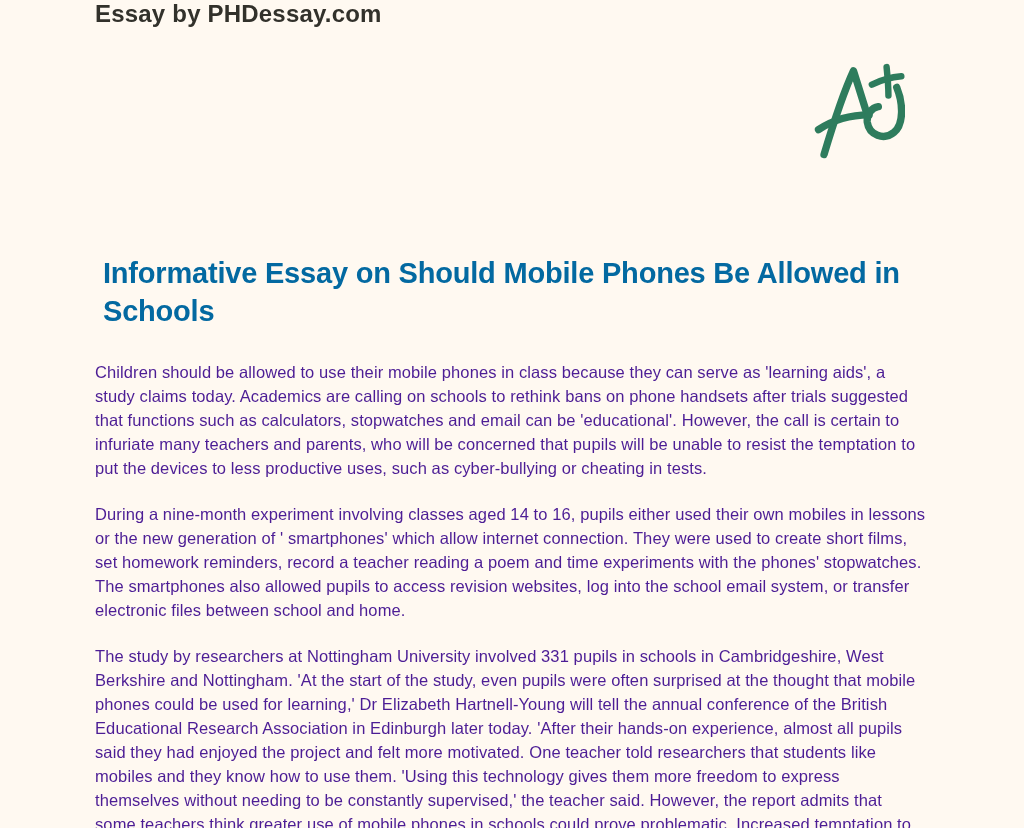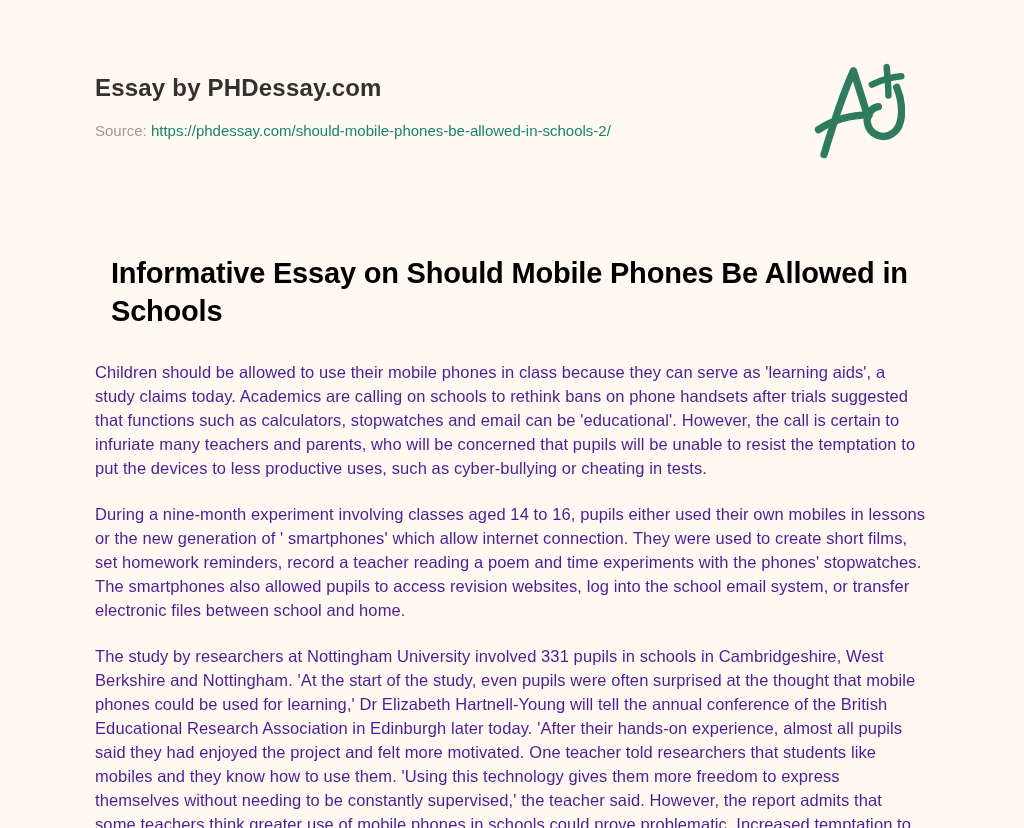--- a/index.html
+++ b/index.html
@@ -21,21 +21,20 @@
     left: 95px;
     top: 0;
     width: 832px;
   }
   .header-row {
     display: flex;
     justify-content: space-between;
     align-items: flex-start;
   }
   .header-left {
-    padding-top: 74px;
   }
   .site-title {
     margin: 0;
     font-size: 24px;
     font-weight: 700;
     letter-spacing: 0.2px;
     color: #32312B;
   }
   .source-line {
     margin-top: 20px;
@@ -48,27 +47,27 @@
     cursor: pointer;
   }
   .logo {
     margin-top: 58px;
     margin-right: 22px;
     width: 92px;
     height: 112px;
     flex: 0 0 auto;
   }
   .article-title {
-    margin: 16px;
+    margin: 8px;
     margin-top: 84px;
     font-size: 29px;
     line-height: 38px;
     font-weight: 700;
     letter-spacing: -0.2px;
-    color: #000000;
+    color: #0369a1;
   }
   .article-body {
     margin-top: 30px;
   }
   .article-body p {
     margin: 0 0 22px 0;
     font-size: 16.5px;
     line-height: 24px;
     color: #4c1d95;
     letter-spacing: 0.1px;
@@ -76,24 +75,20 @@
 </style>
 </head>
 <body>
 
 <div class="page">
   <div class="content">
 
     <div class="header-row">
       <div class="header-left">
         <h1 class="site-title">Essay by PHDessay.com</h1>
-        <div class="source-line">
-          <span>Source:</span>
-          <a class="source-link">https://phdessay.com/should-mobile-phones-be-allowed-in-schools-2/</a>
-        </div>
       </div>
 
       <svg class="logo" viewBox="0 0 100 118" fill="none" xmlns="http://www.w3.org/2000/svg">
 
         <path d="M12,103 C21,73 32,38 44,12 C49,28 55,47 59,60" stroke="#2E7C5D" stroke-width="8" stroke-linecap="round" stroke-linejoin="round"></path>
         <path d="M6,76 C24,64 43,60 61,60" stroke="#2E7C5D" stroke-width="8" stroke-linecap="round" stroke-linejoin="round"></path>
 
         <path d="M80,8 C81,18 82,29 82,39" stroke="#2E7C5D" stroke-width="7" stroke-linecap="round"></path>
         <path d="M64,27 C74,22 85,19 96,18" stroke="#2E7C5D" stroke-width="7" stroke-linecap="round"></path>
 

